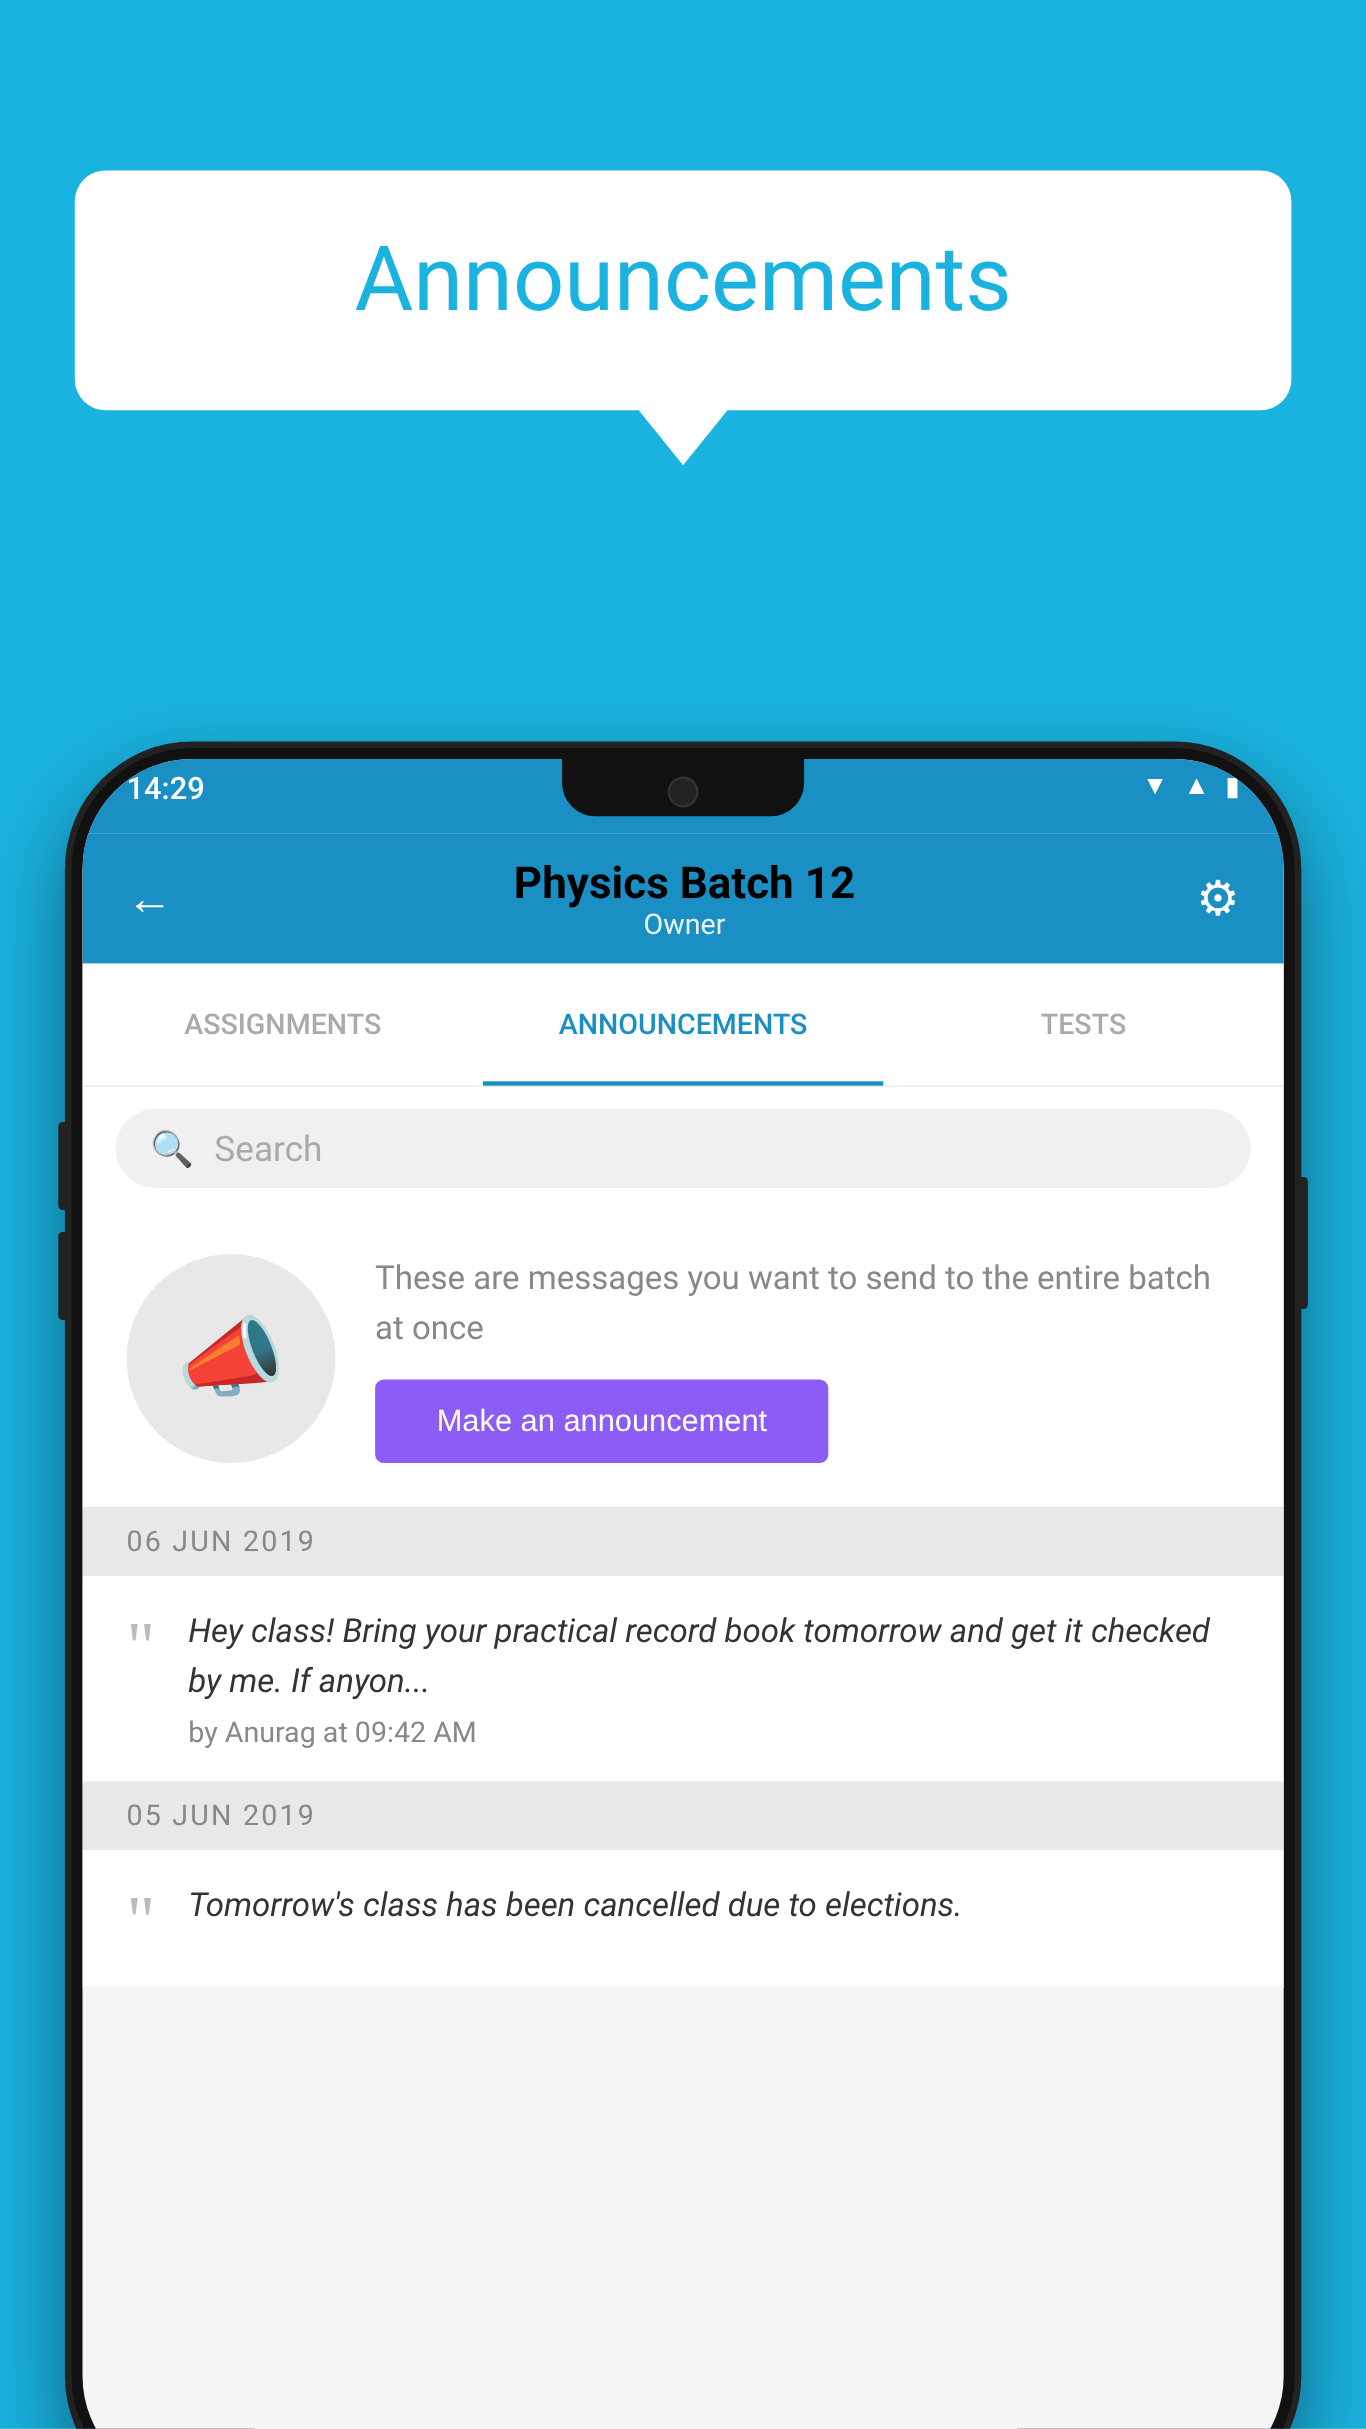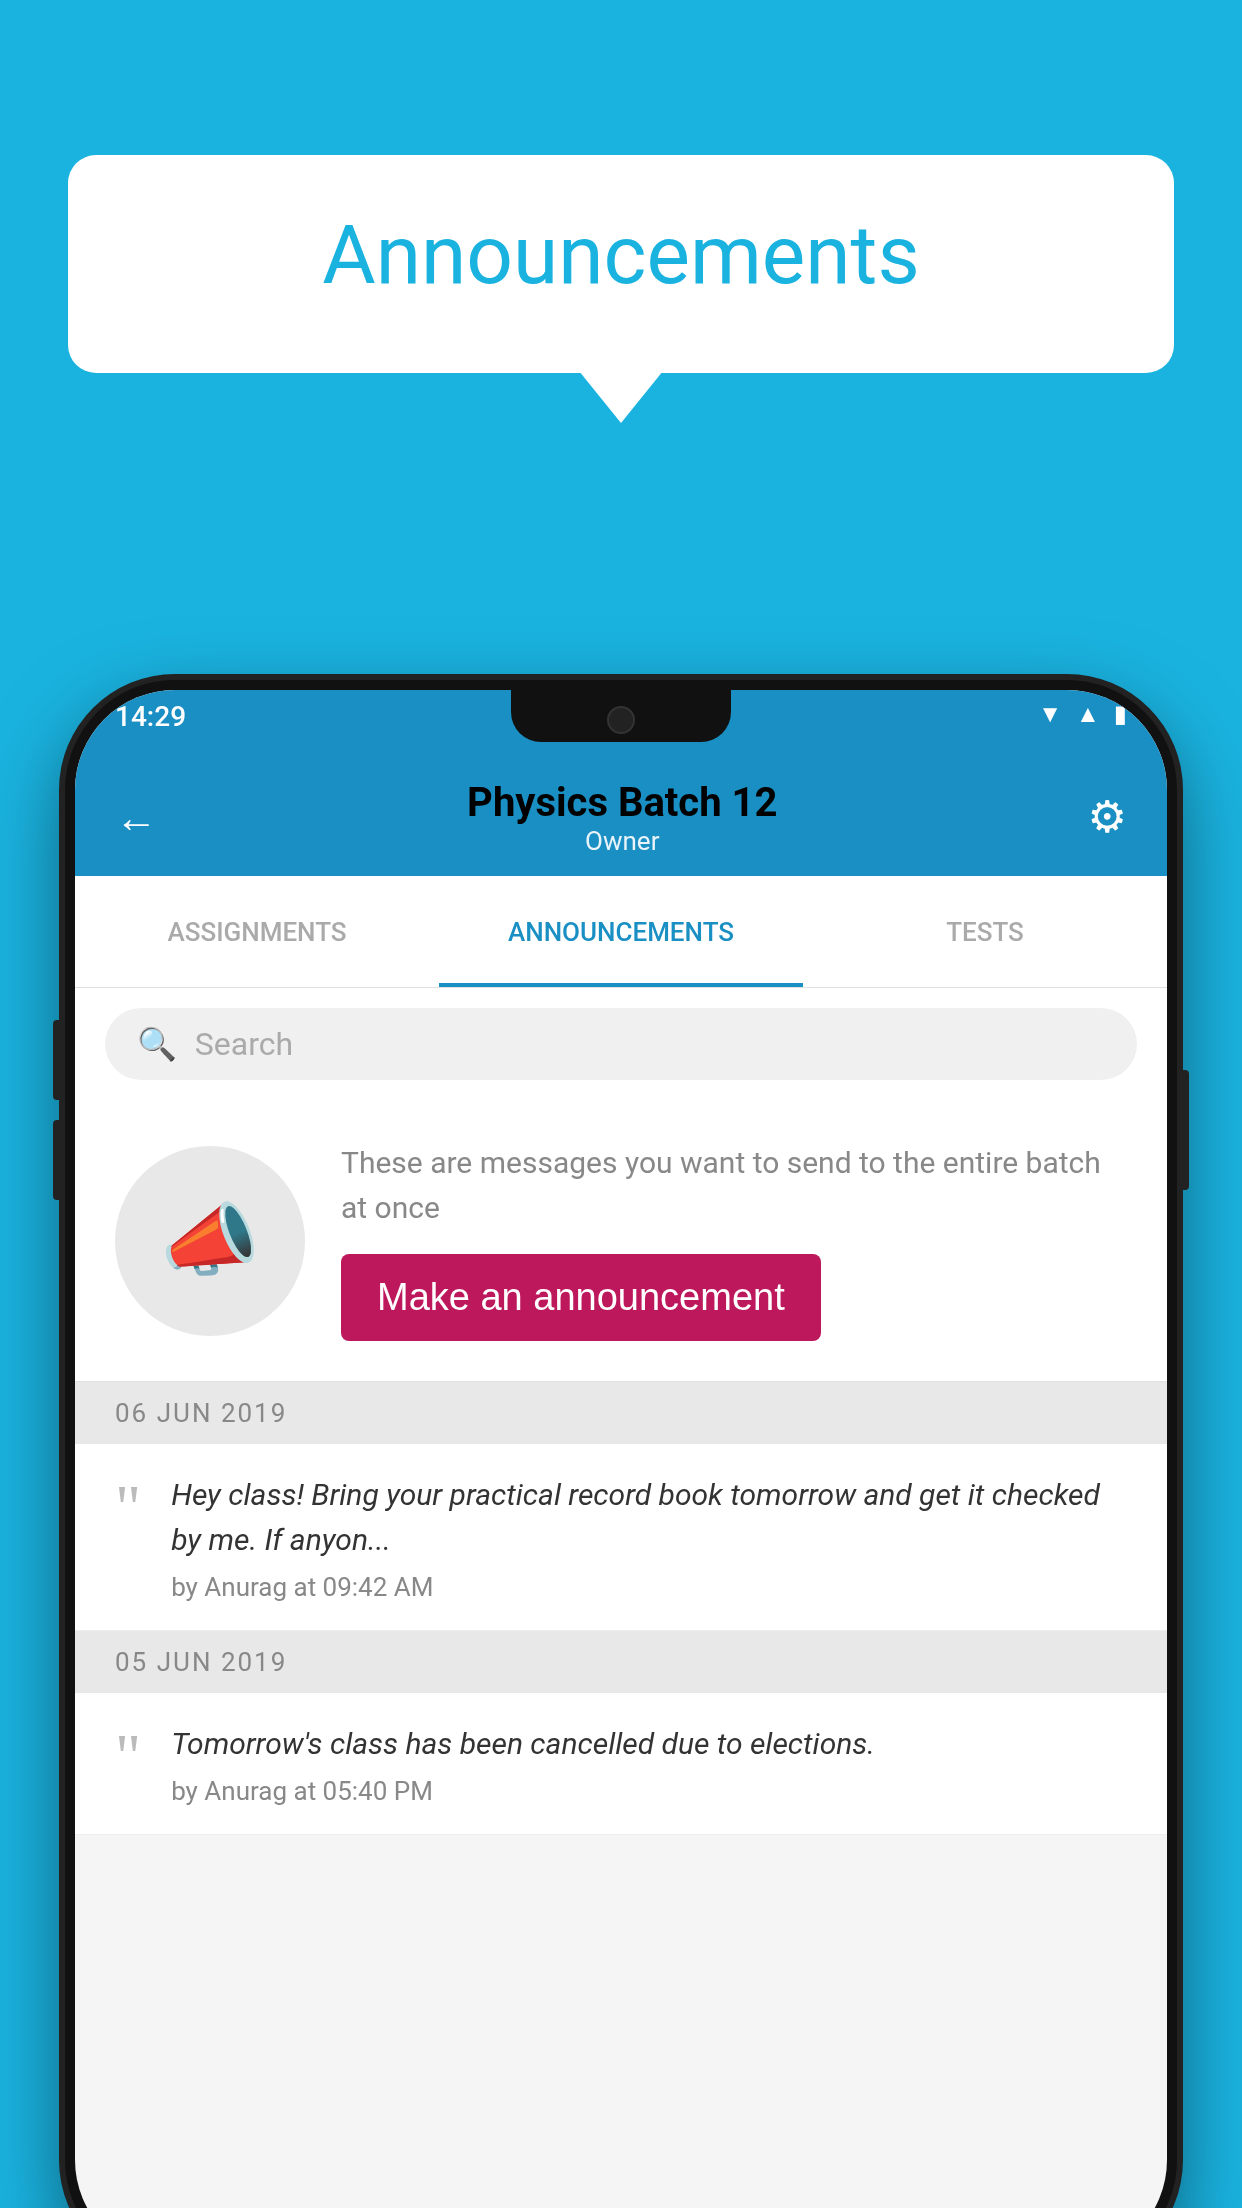--- a/index.html
+++ b/index.html
@@ -238,26 +238,26 @@
     .empty-state-content {
       flex: 1;
     }
     .empty-state-text {
       color: #888;
       font-size: 30px;
       line-height: 1.5;
       margin-bottom: 24px;
     }
     .make-announcement-btn {
-      background: #be185d;
+      background: #8b5cf6;
       color: white;
       border: none;
       border-radius: 8px;
-      padding: 22px 36px;
-      font-size: 38px;
+      padding: 22px 56px;
+      font-size: 28px;
       font-weight: 500;
       cursor: pointer;
     }
 
     
     .date-divider {
       background: #e8e8e8;
       padding: 16px 40px;
       font-size: 26px;
       font-weight: 400;
@@ -405,18 +405,17 @@
       </div>
     </div>
 
     <div class="date-divider">
       <span>05  JUN  2019</span>
     </div>
     <div class="announcement-item">
       <div class="quote-mark">"</div>
       <div class="announcement-content">
         <div class="announcement-text">Tomorrow's class has been cancelled due to elections.</div>
-        <div class="announcement-meta">by Anurag at 05:40 PM</div>
       </div>
     </div>
 
   </div>
 </div>
 
 </body></html>

